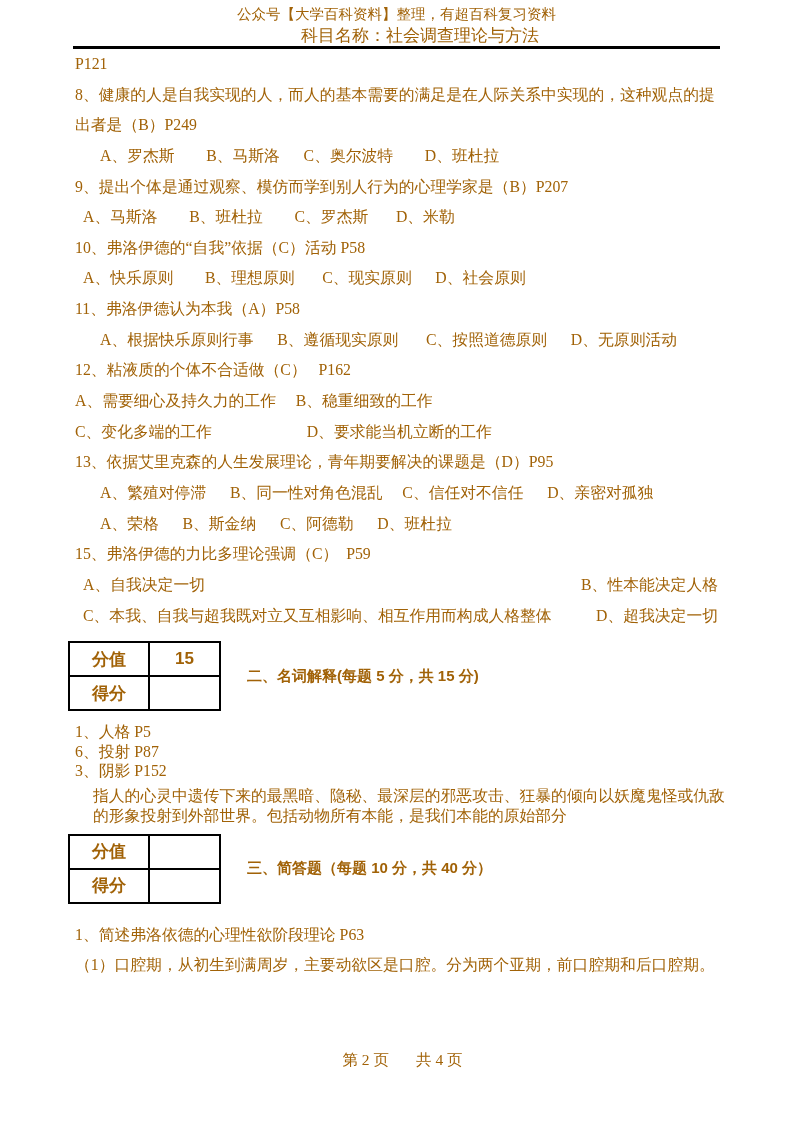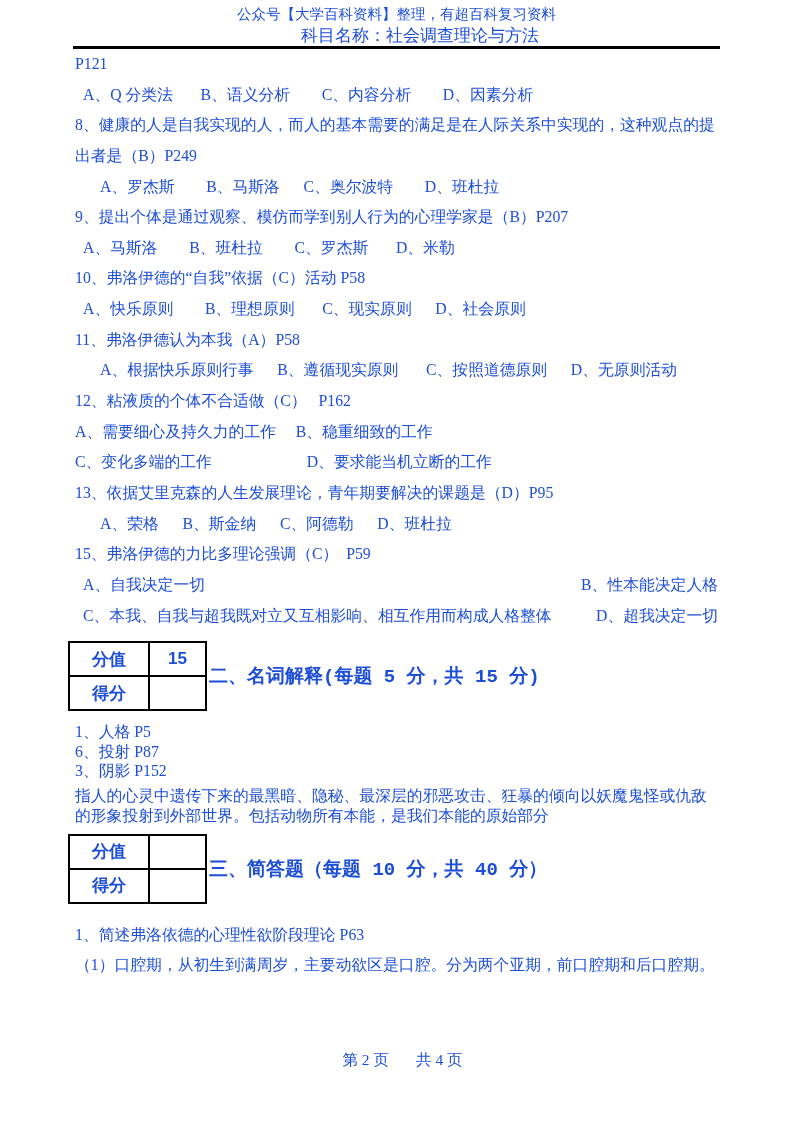--- a/index.html
+++ b/index.html
@@ -1,21 +1,21 @@
 <!DOCTYPE html>
 <html><head>
 <meta charset="utf-8">
 <style>
   * { margin:0; padding:0; box-sizing:border-box; }
   html,body { background:#ffffff; }
   .page {
     position:relative;
     width:793px; height:1122px;
     background:#ffffff;
-    color:#1d4ed8;
+    color:#a16207;
     font-family:"Liberation Serif","DejaVu Serif",serif;
     overflow:hidden;
     margin:0 auto;
   }
   .doc-header { padding-top:4px; text-align:center; }
   .doc-header .h1 { font-size:14.5px; line-height:21px; }
   .doc-header .h2 { font-size:17px;  line-height:21px;padding-left:47px; }
   .rule { border-top:3px solid #000; margin:0 73px; }
   .content { padding:0 0 0 75px; font-size:15.8px; }
   .line { white-space:pre; line-height:30.65px; height:30.65px; }
@@ -27,70 +27,70 @@
   .score-row { display:flex; align-items:center; margin:10px 0 0 -7px; }
   table.score-table { border-collapse:collapse; }
   table.score-table td {
     border:2px solid #000;
     height:34px;
     font-family:"Liberation Sans","DejaVu Sans",sans-serif;
     font-weight:bold; font-size:17px;
     text-align:center; vertical-align:middle;
   }
   td.s-lbl { width:80px; }
-  td.s-val { width:57px;border-radius:6px; }
+  td.s-val { width:71px;border-radius:6px; }
   .sec-heading {
-    font-family:Liberation Mono, monospace;
-    font-weight:bold; font-size:19px;
-    margin-left:2px; white-space:pre;
+    font-family:Liberation Sans, sans-serif;
+    font-weight:bold; font-size:15px;
+    margin-left:26px; white-space:pre;
   }
   .tight-list { margin-top:11px; }
   .tight { white-space:pre; line-height:19.5px; }
   .para { margin-top:5px; }
-  .para .pline { white-space:pre; line-height:20.5px; }
+  .para .pline { white-space:pre; line-height:20.5px;margin-left:18px; }
   .q-line { white-space:pre; line-height:30.65px; }
   .mt16 { margin-top:16px; }
   .footer {
     position:absolute; top:1050px; left:12px; right:0;
     text-align:center; font-size:15.5px; white-space:pre;
   }
 </style>
 </head>
 <body>
 
 <div class="page">
 
   <div class="doc-header">
     <div class="h1">公众号【大学百科资料】整理，有超百科复习资料</div>
     <div class="h2">科目名称：社会调查理论与方法</div>
   </div>
   <div class="rule"></div>
 
   <div class="content">
     <p class="line">P121</p>
-    <p class="line ind-sm">A、Q 分类法       B、语义分析        C、内容分析        D、因素分析</p>
 
     <p class="line">8、健康的人是自我实现的人，而人的基本需要的满足是在人际关系中实现的，这种观点的提</p>
     <p class="line">出者是（B）P249</p>
     <p class="line ind-md">A、罗杰斯        B、马斯洛      C、奥尔波特        D、班杜拉</p>
 
     <p class="line">9、提出个体是通过观察、模仿而学到别人行为的心理学家是（B）P207</p>
     <p class="line ind-sm">A、马斯洛        B、班杜拉        C、罗杰斯       D、米勒</p>
 
     <p class="line">10、弗洛伊德的“自我”依据（C）活动 P58</p>
     <p class="line ind-sm">A、快乐原则        B、理想原则       C、现实原则      D、社会原则</p>
 
     <p class="line">11、弗洛伊德认为本我（A）P58</p>
     <p class="line ind-md">A、根据快乐原则行事      B、遵循现实原则       C、按照道德原则      D、无原则活动</p>
 
     <p class="line">12、粘液质的个体不合适做（C）   P162</p>
     <p class="line">A、需要细心及持久力的工作     B、稳重细致的工作</p>
     <p class="line">C、变化多端的工作                        D、要求能当机立断的工作</p>
 
     <p class="line">13、依据艾里克森的人生发展理论，青年期要解决的课题是（D）P95</p>
+    <p class="line ind-md">A、繁殖对停滞      B、同一性对角色混乱     C、信任对不信任      D、亲密对孤独</p>
 
     <p class="line ind-md">A、荣格      B、斯金纳      C、阿德勒      D、班杜拉</p>
 
     <p class="line">15、弗洛伊德的力比多理论强调（C）  P59</p>
     <p class="line split ind-sm">
       <span>A、自我决定一切</span>
       <span>B、性本能决定人格</span>
     </p>
     <p class="line split ind-sm">
       <span>C、本我、自我与超我既对立又互相影响、相互作用而构成人格整体</span>

